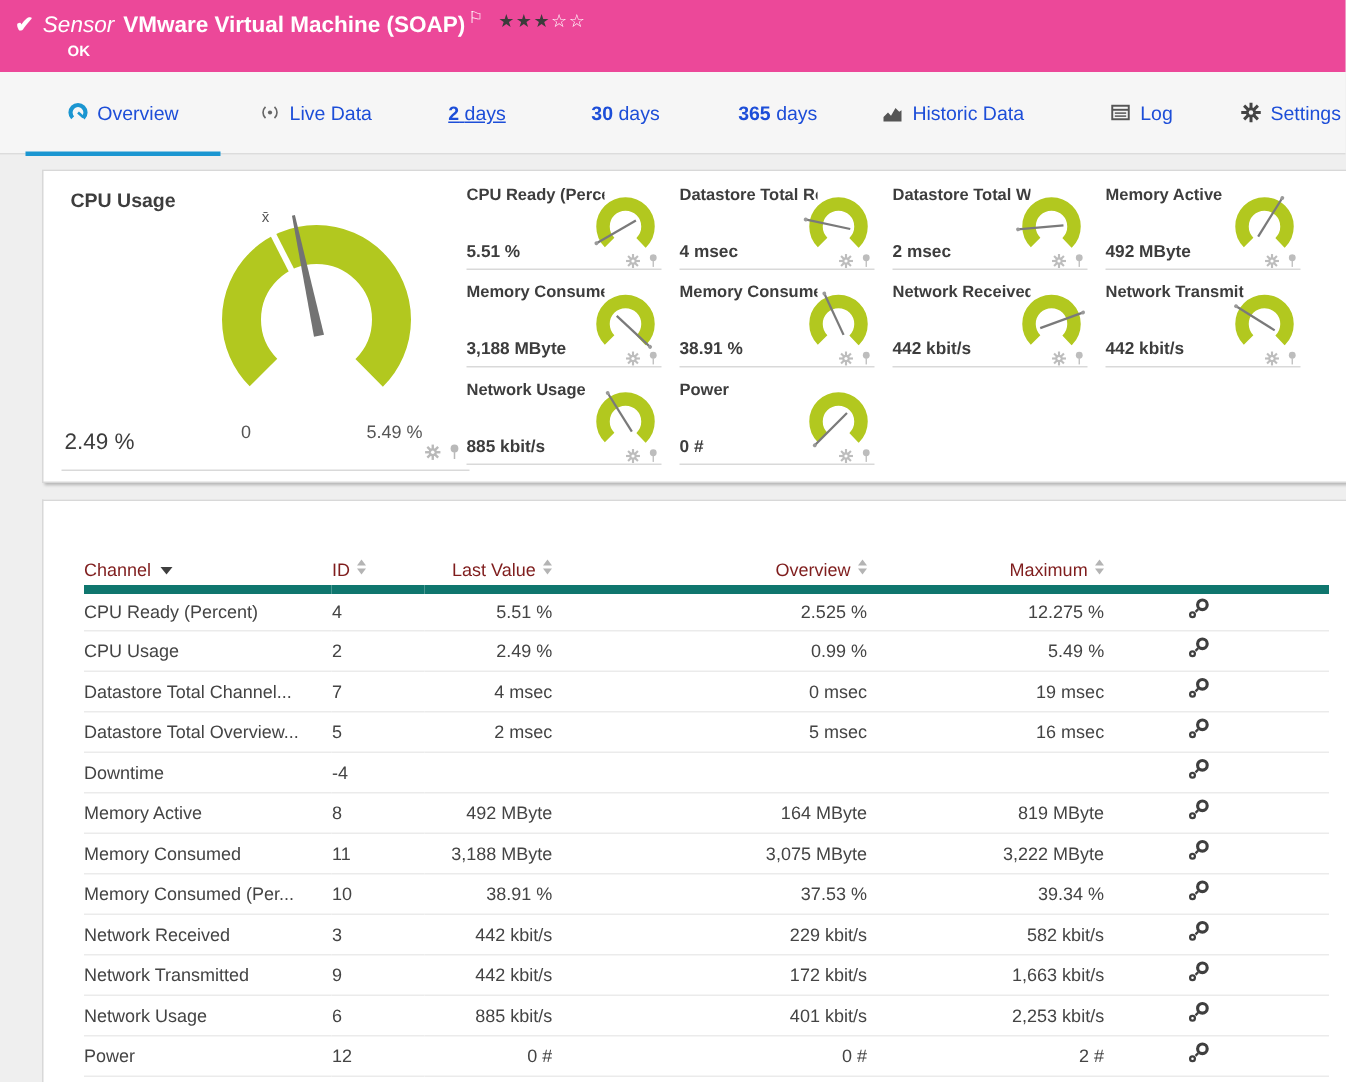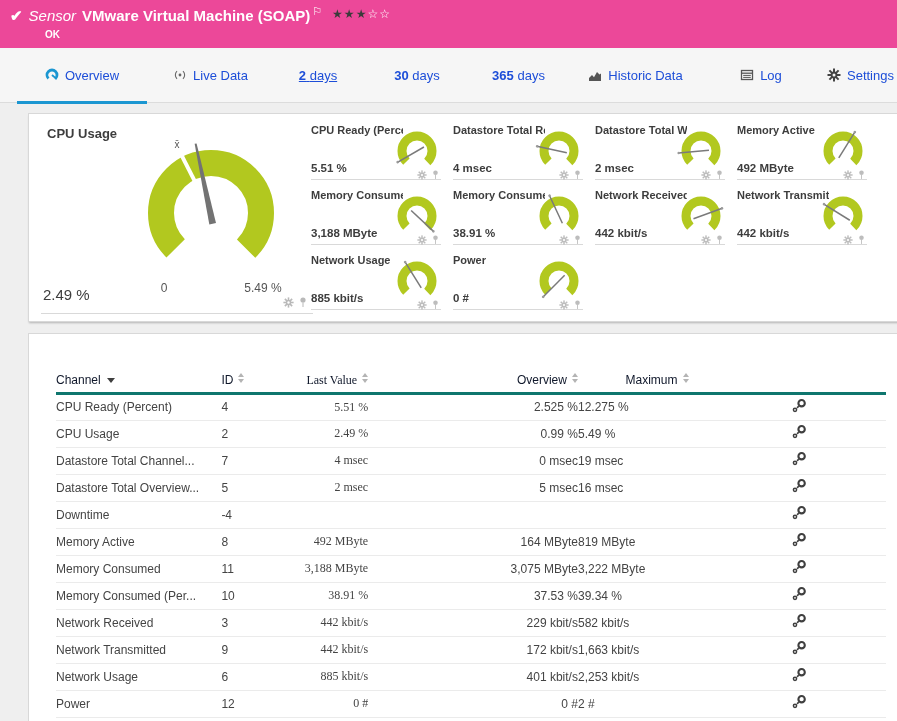--- a/index.html
+++ b/index.html
@@ -44,27 +44,27 @@
   .tile-title { position:absolute; left:0; top:6px; max-width:92px; font-size:11px; font-weight:600; color:#3d3d3d; white-space:nowrap; overflow:hidden; }
   .tile-value { position:absolute; left:0; top:44px; font-size:11.5px; font-weight:600; color:#3d3d3d; }
   .sgauge { position:absolute; right:0; top:8px; }
   .tile .tile-icons { right:2px; top:48px; }
 
   .gauge-label { font-size:12px; fill:#555; }
   .avg-label { font-size:10px; fill:#555; }
 
   
   table { border-collapse:collapse; table-layout:fixed; width:830px; margin:35px 0 0 27px; font-size:12px; color:#444; }
-  th { font-weight:400; color:#0f172a; height:24px; border-bottom:3px solid #0f766e; white-space:nowrap; cursor:pointer; }
+  th { font-weight:400; color:#7f1d1d; height:24px; border-bottom:6px solid #0f766e; white-space:nowrap; cursor:pointer; }
   td { height:27px; border-bottom:1px solid #ebebeb; white-space:nowrap; overflow:hidden; }
   .col-ch { width:160px; text-align:left; }
   .col-id { width:60px; text-align:left; }
-  .col-last { width:82px; text-align:right;font-family:Liberation Serif, serif; }
+  .col-last { width:82px; text-align:right; }
   .col-min { width:203px; text-align:right; }
-  .col-max { width:153px; }
+  .col-max { width:153px; text-align:right; }
   .col-set { width:145px; text-align:left; }
   td.c-set span { display:inline-block; margin-left:55px; cursor:pointer; }
   .caret-down { display:inline-block; width:0; height:0; border-left:4px solid transparent; border-right:4px solid transparent; border-top:5px solid #3f3f3f; margin-left:6px; vertical-align:1px; }
   .updown { display:inline-block; vertical-align:1px; margin-left:5px; }
   .updown i { display:block; width:0; height:0; border-left:3.5px solid transparent; border-right:3.5px solid transparent; }
   .updown .u { border-bottom:4px solid #b4b4b4; margin-bottom:2px; }
   .updown .d { border-top:4px solid #b4b4b4; }
 </style>
 </head>
 <body>

